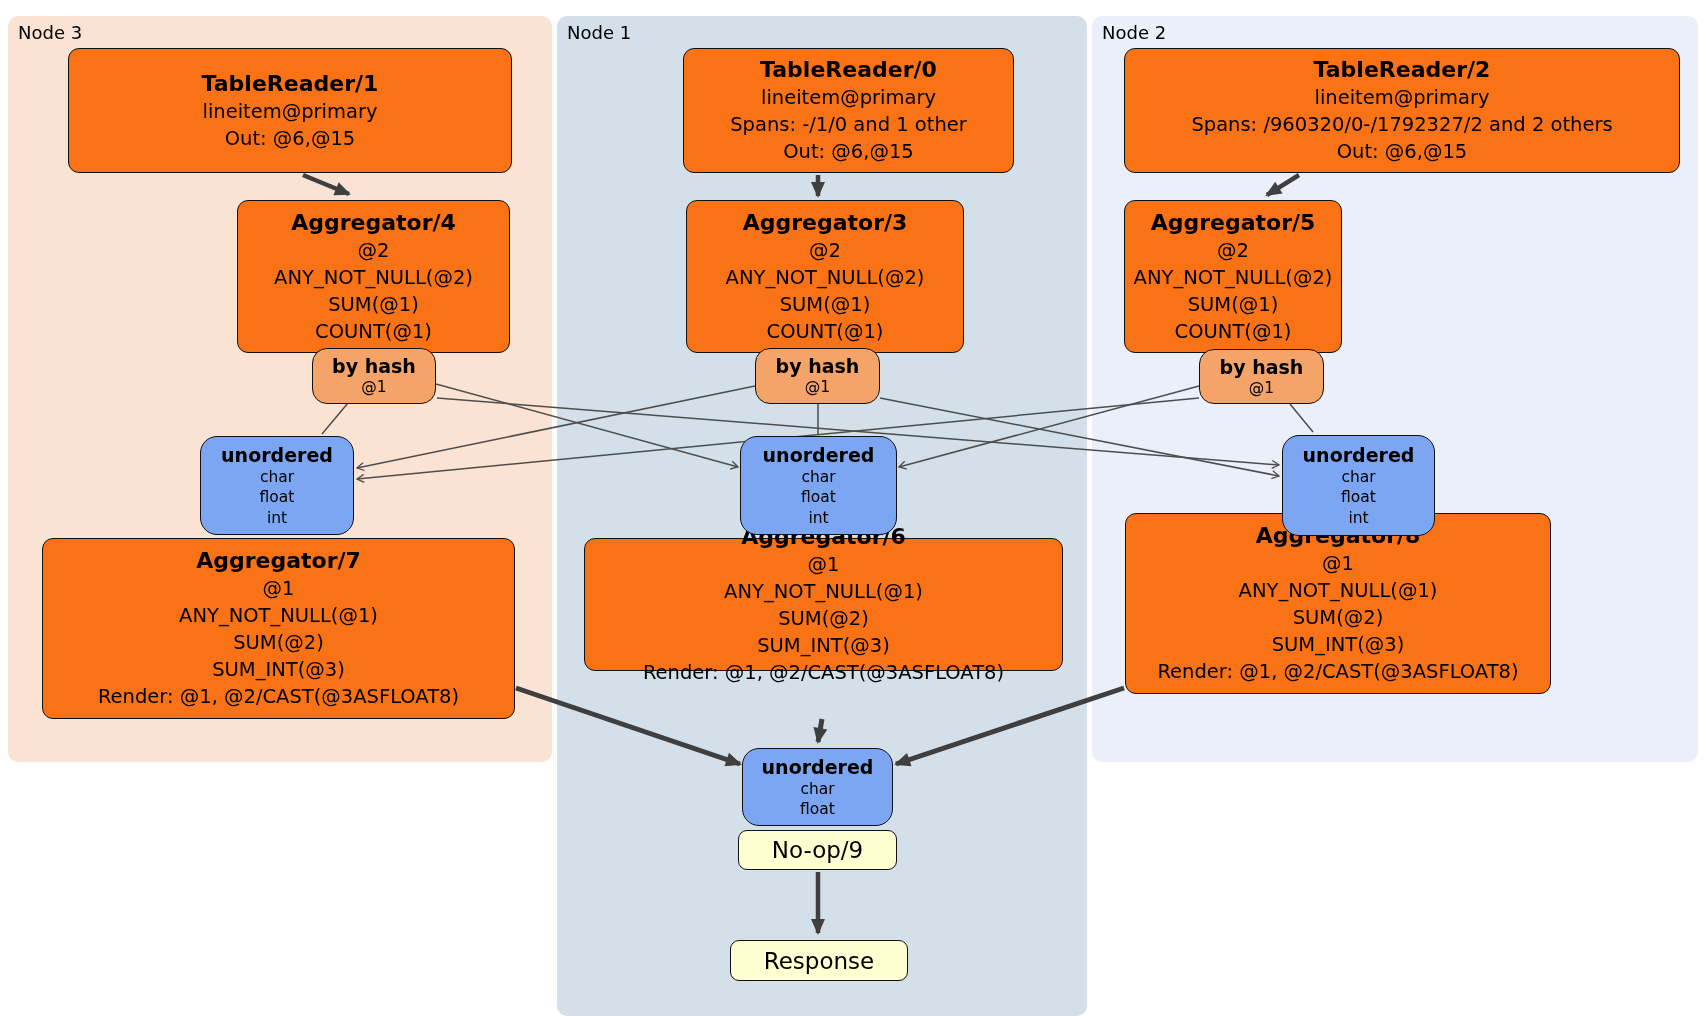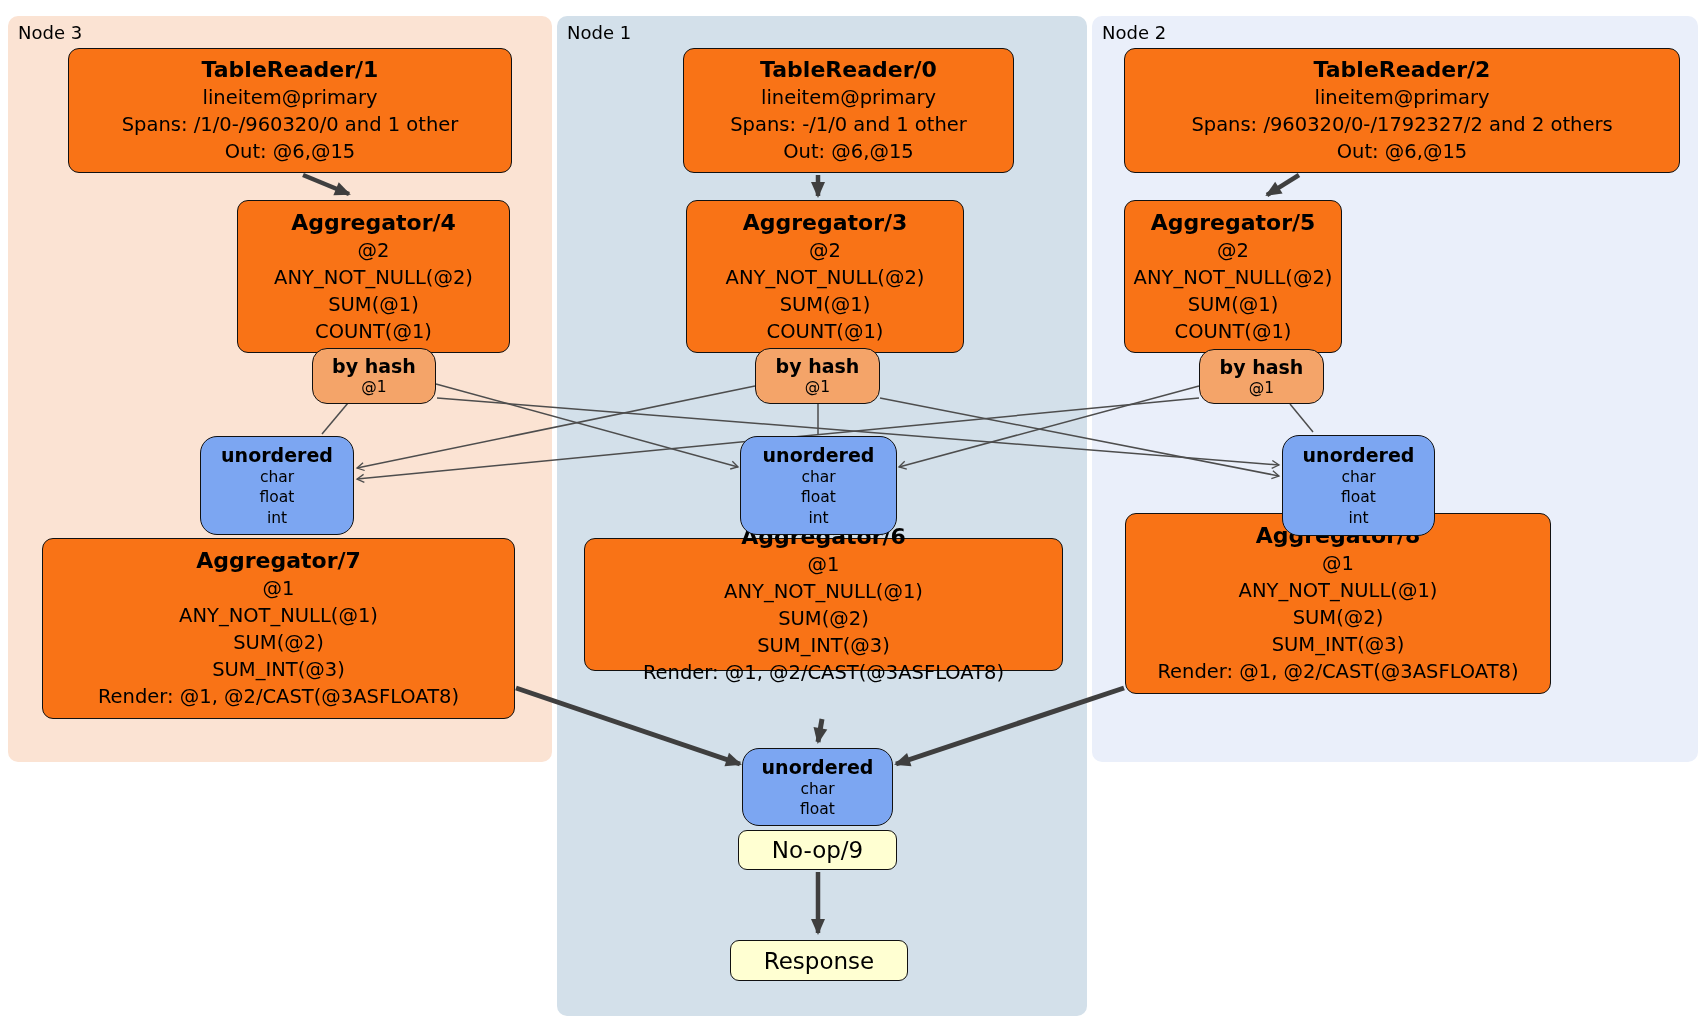--- a/index.html
+++ b/index.html
@@ -71,21 +71,20 @@
       <line x1="516" y1="680" x2="740" y2="756" stroke-width="5" marker-end="url(#thick-arrow)"></line>
       <line x1="1124" y1="680" x2="896" y2="756" stroke-width="5" marker-end="url(#thick-arrow)"></line>
       <line x1="822" y1="711" x2="818" y2="734" stroke-width="5" marker-end="url(#thick-arrow)"></line>
       <line x1="818" y1="864" x2="818" y2="925" stroke-width="4.5" marker-end="url(#thick-arrow)"></line>
     </g>
   </svg>
 
   <div class="pbox" style="left:68px;top:40px;width:444px;height:125px">
     <div class="ptitle">TableReader/1</div>
     <div class="pline">lineitem@primary</div>
-    <div class="pline">Spans: /1/0-/960320/0 and 1 other</div>
     <div class="pline">Out: @6,@15</div>
   </div>
   <div class="pbox" style="left:237px;top:192px;width:273px;height:153px">
     <div class="ptitle">Aggregator/4</div>
     <div class="pline">@2</div>
     <div class="pline">ANY_NOT_NULL(@2)</div>
     <div class="pline">SUM(@1)</div>
     <div class="pline">COUNT(@1)</div>
   </div>
   <div class="pbox" style="left:42px;top:530px;width:473px;height:181px">

